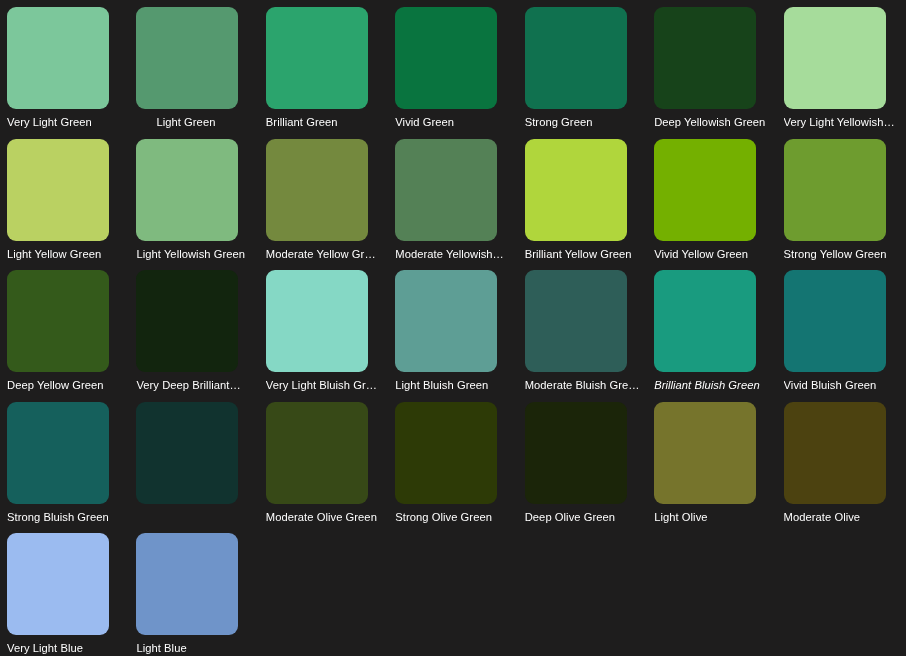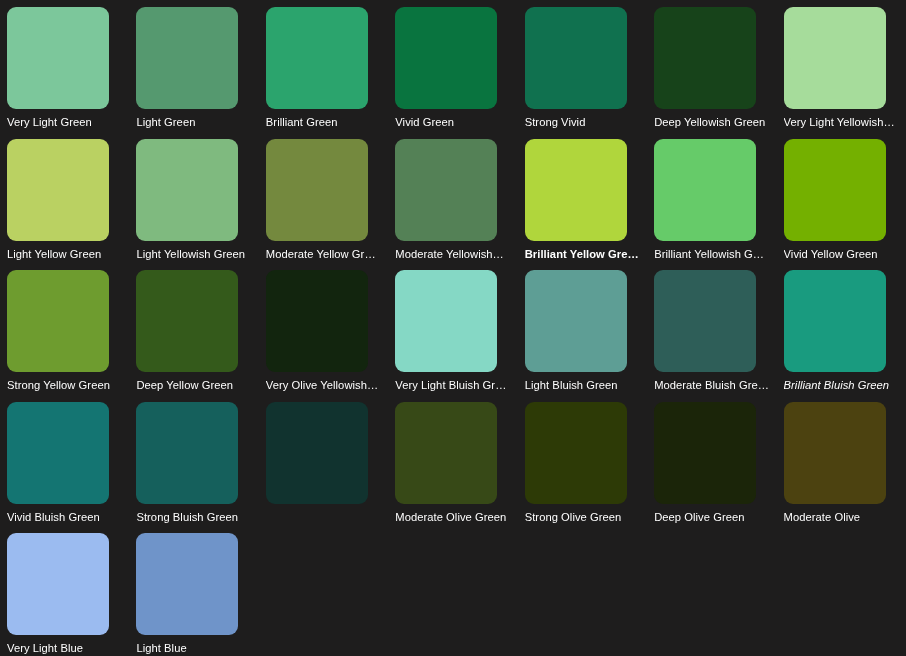--- a/index.html
+++ b/index.html
@@ -58,33 +58,33 @@
 </head>
 <body style="background: rgb(30, 29, 29);">
 
 <div id="swatch-grid" style="grid-template-columns: repeat(7, 1fr);">
     <div class="swatch-cell">
       <div class="swatch-chip" style="background: rgb(124, 199, 155);"></div>
       <div class="swatch-label" style="color: rgb(255, 255, 255);">Very Light Green</div>
     </div>
     <div class="swatch-cell">
       <div class="swatch-chip" style="background: rgb(85, 153, 111);"></div>
-      <div class="swatch-label" style="color: rgb(255, 255, 255);">Light Green</div>
+      <div class="swatch-label" style="color: rgb(255, 255, 255); margin-left: 20px;">Light Green</div>
     </div>
     <div class="swatch-cell">
       <div class="swatch-chip" style="background: rgb(43, 164, 109);"></div>
       <div class="swatch-label" style="color: rgb(255, 255, 255);">Brilliant Green</div>
     </div>
     <div class="swatch-cell">
       <div class="swatch-chip" style="background: rgb(9, 116, 63);"></div>
       <div class="swatch-label" style="color: rgb(255, 255, 255);">Vivid Green</div>
     </div>
     <div class="swatch-cell">
       <div class="swatch-chip" style="background: rgb(16, 113, 79);"></div>
-      <div class="swatch-label" style="color: rgb(255, 255, 255);">Strong Vivid</div>
+      <div class="swatch-label" style="color: rgb(255, 255, 255);">Strong Green</div>
     </div>
     <div class="swatch-cell">
       <div class="swatch-chip" style="background: rgb(23, 67, 26);"></div>
       <div class="swatch-label" style="color: rgb(255, 255, 255);">Deep Yellowish Green</div>
     </div>
     <div class="swatch-cell">
       <div class="swatch-chip" style="background: rgb(166, 220, 155);"></div>
       <div class="swatch-label" style="color: rgb(255, 255, 255);">Very Light Yellowish…</div>
     </div>
     <div class="swatch-cell">
@@ -98,41 +98,37 @@
     <div class="swatch-cell">
       <div class="swatch-chip" style="background: rgb(116, 137, 62);"></div>
       <div class="swatch-label" style="color: rgb(255, 255, 255);">Moderate Yellow Green</div>
     </div>
     <div class="swatch-cell">
       <div class="swatch-chip" style="background: rgb(84, 129, 86);"></div>
       <div class="swatch-label" style="color: rgb(255, 255, 255);">Moderate Yellowish…</div>
     </div>
     <div class="swatch-cell">
       <div class="swatch-chip" style="background: rgb(176, 214, 60);"></div>
-      <div class="swatch-label" style="color: rgb(255, 255, 255); font-weight: bold;">Brilliant Yellow Green</div>
-    </div>
-    <div class="swatch-cell">
-      <div class="swatch-chip" style="background: rgb(102, 203, 105);"></div>
-      <div class="swatch-label" style="color: rgb(255, 255, 255);">Brilliant Yellowish G…</div>
+      <div class="swatch-label" style="color: rgb(255, 255, 255);">Brilliant Yellow Green</div>
     </div>
     <div class="swatch-cell">
       <div class="swatch-chip" style="background: rgb(116, 176, 0);"></div>
       <div class="swatch-label" style="color: rgb(255, 255, 255);">Vivid Yellow Green</div>
     </div>
     <div class="swatch-cell">
       <div class="swatch-chip" style="background: rgb(110, 156, 47);"></div>
       <div class="swatch-label" style="color: rgb(255, 255, 255);">Strong Yellow Green</div>
     </div>
     <div class="swatch-cell">
       <div class="swatch-chip" style="background: rgb(52, 90, 27);"></div>
       <div class="swatch-label" style="color: rgb(255, 255, 255);">Deep Yellow Green</div>
     </div>
     <div class="swatch-cell">
       <div class="swatch-chip" style="background: rgb(18, 37, 14);"></div>
-      <div class="swatch-label" style="color: rgb(255, 255, 255);">Very Olive Yellowish…</div>
+      <div class="swatch-label" style="color: rgb(255, 255, 255);">Very Deep Brilliant…</div>
     </div>
     <div class="swatch-cell">
       <div class="swatch-chip" style="background: rgb(133, 216, 197);"></div>
       <div class="swatch-label" style="color: rgb(255, 255, 255);">Very Light Bluish Green</div>
     </div>
     <div class="swatch-cell">
       <div class="swatch-chip" style="background: rgb(94, 158, 149);"></div>
       <div class="swatch-label" style="color: rgb(255, 255, 255);">Light Bluish Green</div>
     </div>
     <div class="swatch-cell">
@@ -161,20 +157,24 @@
     </div>
     <div class="swatch-cell">
       <div class="swatch-chip" style="background: rgb(45, 58, 6);"></div>
       <div class="swatch-label" style="color: rgb(255, 255, 255);">Strong Olive Green</div>
     </div>
     <div class="swatch-cell">
       <div class="swatch-chip" style="background: rgb(27, 37, 9);"></div>
       <div class="swatch-label" style="color: rgb(255, 255, 255);">Deep Olive Green</div>
     </div>
     <div class="swatch-cell">
+      <div class="swatch-chip" style="background: rgb(118, 116, 44);"></div>
+      <div class="swatch-label" style="color: rgb(255, 255, 255);">Light Olive</div>
+    </div>
+    <div class="swatch-cell">
       <div class="swatch-chip" style="background: rgb(76, 66, 16);"></div>
       <div class="swatch-label" style="color: rgb(255, 255, 255);">Moderate Olive</div>
     </div>
     <div class="swatch-cell">
       <div class="swatch-chip" style="background: rgb(155, 187, 240);"></div>
       <div class="swatch-label" style="color: rgb(255, 255, 255);">Very Light Blue</div>
     </div>
     <div class="swatch-cell">
       <div class="swatch-chip" style="background: rgb(111, 148, 201);"></div>
       <div class="swatch-label" style="color: rgb(255, 255, 255);">Light Blue</div>

